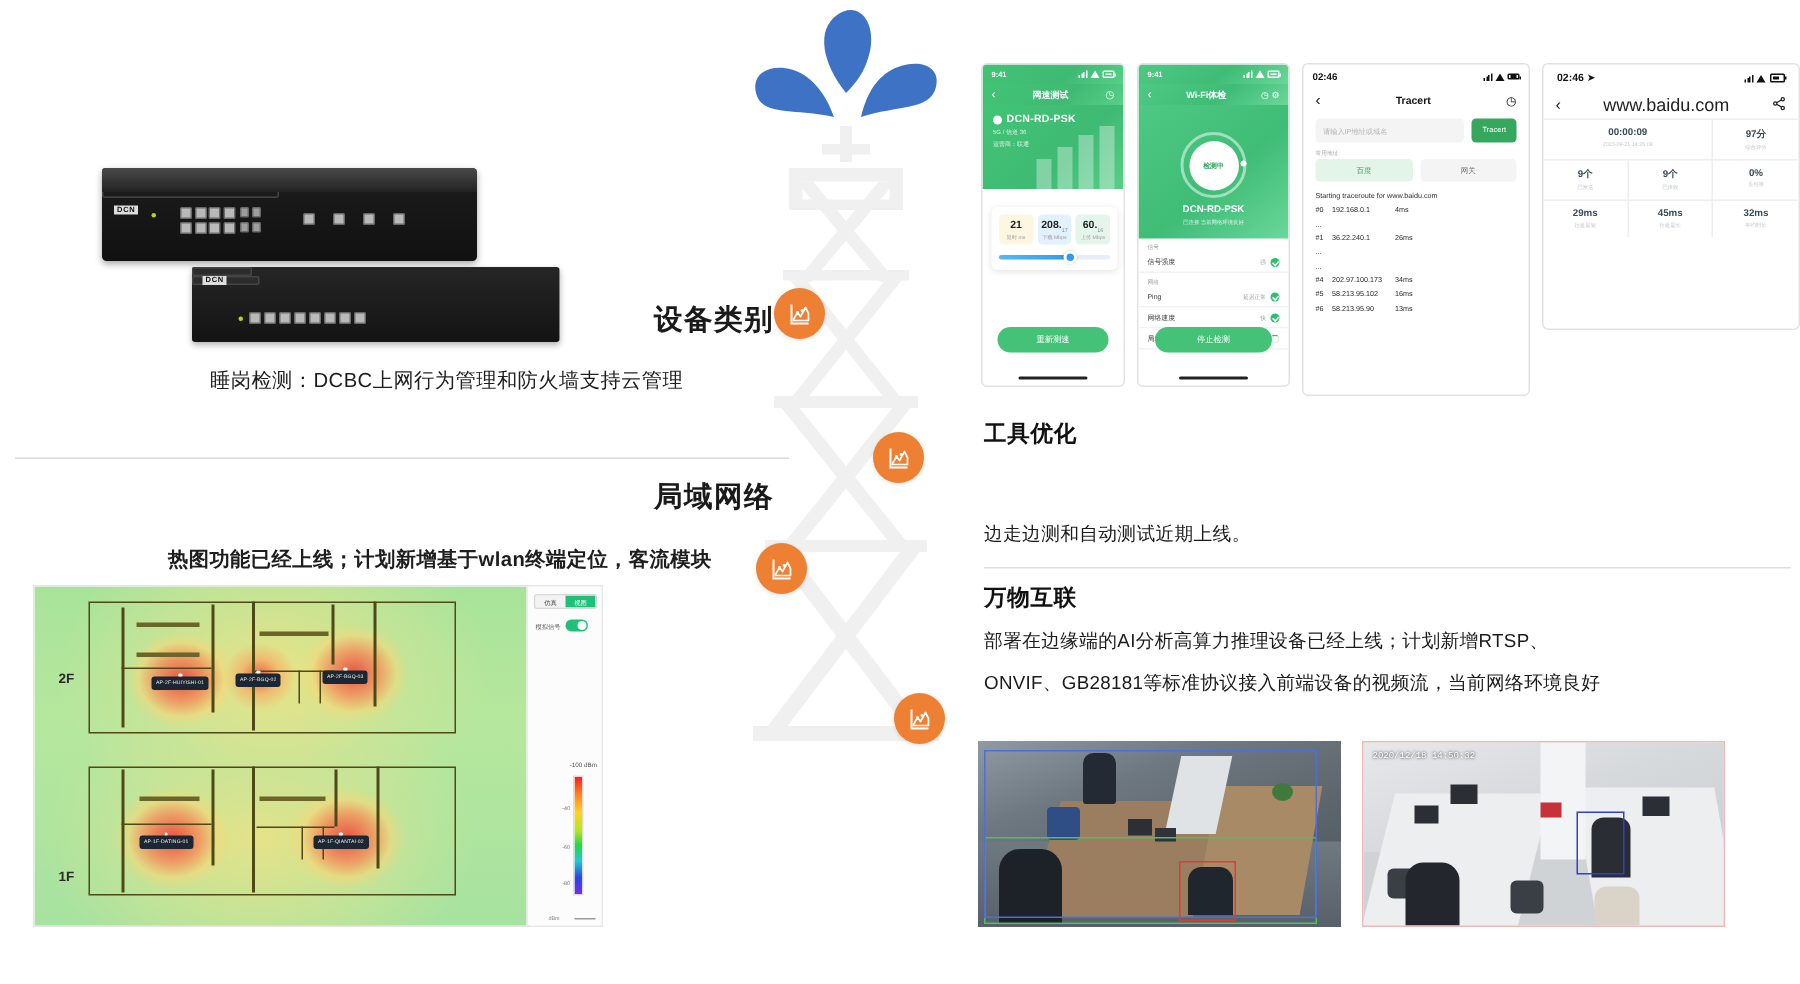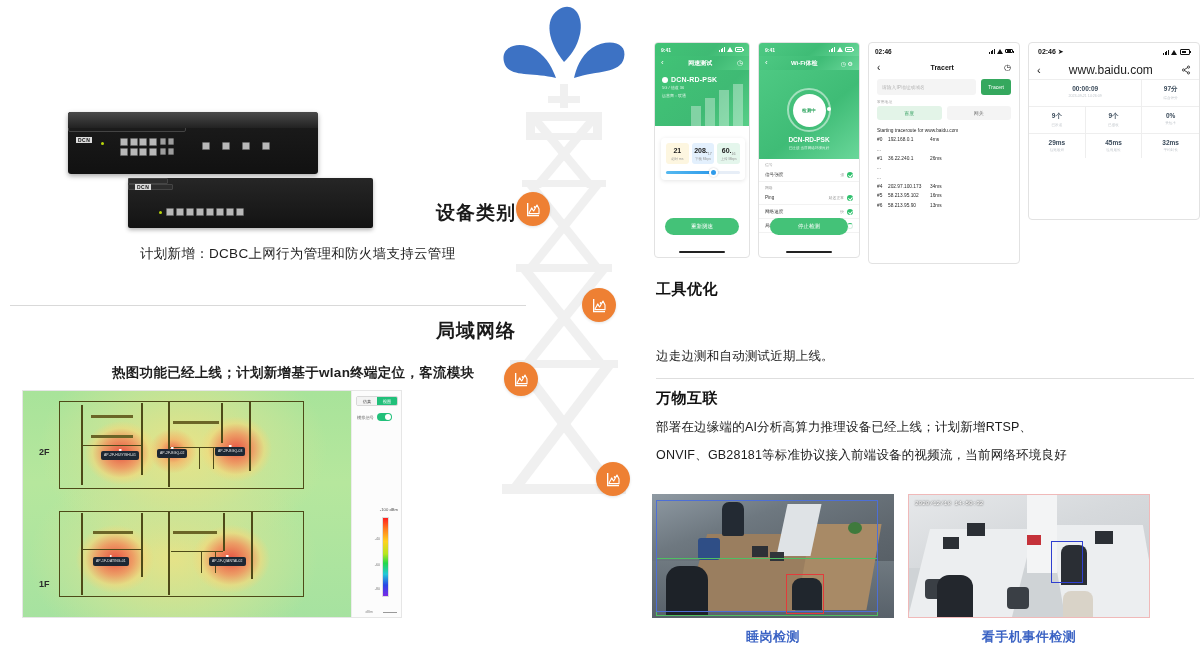--- a/index.html
+++ b/index.html
@@ -258,21 +258,21 @@
           <div class="port"></div>
           <div class="port"></div>
           <div class="port"></div>
       </div>
       <div class="slot" style="left:136px;top:30px;width:40px;"></div>
       <div class="slot" style="left:182px;top:30px;width:45px;"></div>
       <div class="led" style="position:absolute;left:31px;top:33px;"></div>
     </div>
 
     <div class="row-title" style="top:200px;">设备类别</div>
-    <div class="row-sub" style="left:140px;top:245px;">计划新增：DCBC上网行为管理和防火墙支持云管理</div>
+    <div class="row-sub" style="left:140px;top:245px;">睡岗检测：DCBC上网行为管理和防火墙支持云管理</div>
 
     <div class="hr-left" style="top:305px;"></div>
 
     <div class="row-title" style="top:318px;">局域网络</div>
     <div class="row-sub" style="left:112px;top:364px;font-weight:bold;">
       <span>热图功能已经上线；计划新增基于wlan终端定位，客流模块</span>
     </div>
 
     <div class="heatmap">
       <div class="hm-canvas">
@@ -643,35 +643,33 @@
       <div style="position:absolute;left:118px;top:58px;width:14px;height:9px;background:#30343a;"></div>
       <div style="position:absolute;left:46px;top:44px;width:22px;height:22px;background:#2f4e86;border-radius:3px;"></div>
       <div style="position:absolute;left:70px;top:8px;width:22px;height:34px;background:#232a33;border-radius:7px 7px 2px 2px;"></div>
       <div style="position:absolute;left:14px;top:72px;width:42px;height:50px;background:#1d2228;border-radius:14px 14px 0 0;"></div>
       <div style="position:absolute;left:140px;top:84px;width:30px;height:32px;background:#20262d;border-radius:9px 9px 0 0;"></div>
       <div style="position:absolute;left:196px;top:28px;width:14px;height:12px;background:#3f7a3c;border-radius:50%;"></div>
       <div class="bbox" style="left:4px;top:64px;width:222px;height:58px;border-color:#4fbf63;"></div>
       <div class="bbox" style="left:4px;top:6px;width:222px;height:112px;border-color:#4d6fd6;"></div>
       <div class="bbox" style="left:134px;top:80px;width:38px;height:40px;border-color:#e23b3b;"></div>
     </div>
-    <div class="cam-cap" style="left:6px;top:628px;width:242px;">睡岗检测</div>
 
     <div class="cam" style="left:262px;top:494px;width:242px;height:124px;background:linear-gradient(160deg,#e6e8ea 0%,#d6d9dc 40%,#c6cace 100%);border:1px solid #f0b9b9;">
       <div style="position:absolute;left:0;bottom:0;width:100%;height:40%;background:#cfd3d6;"></div>
       <div style="position:absolute;left:10px;top:34px;width:104px;height:88px;background:#eceef0;transform:skewX(-14deg);"></div>
       <div style="position:absolute;left:148px;top:30px;width:94px;height:92px;background:#eceef0;transform:skewX(10deg);"></div>
       <div style="position:absolute;left:118px;top:0;width:30px;height:78px;background:#f3f4f5;"></div>
       <div style="position:absolute;left:58px;top:28px;width:18px;height:13px;background:#2b2f35;"></div>
       <div style="position:absolute;left:34px;top:42px;width:16px;height:12px;background:#2b2f35;"></div>
       <div style="position:absolute;left:186px;top:36px;width:18px;height:13px;background:#2b2f35;"></div>
       <div style="position:absolute;left:16px;top:84px;width:20px;height:20px;background:#3a3f45;border-radius:4px;"></div>
       <div style="position:absolute;left:98px;top:92px;width:22px;height:22px;background:#3a3f45;border-radius:4px;"></div>
       <div style="position:absolute;left:28px;top:80px;width:36px;height:42px;background:#23272d;border-radius:12px 12px 0 0;"></div>
       <div style="position:absolute;left:152px;top:50px;width:26px;height:40px;background:#2a2e34;border-radius:8px 8px 0 0;"></div>
       <div style="position:absolute;left:154px;top:96px;width:30px;height:26px;background:#d9d3c8;border-radius:8px 8px 0 0;"></div>
       <div style="position:absolute;left:118px;top:40px;width:14px;height:10px;background:#c5323a;"></div>
       <div class="bbox" style="left:142px;top:46px;width:32px;height:42px;border-color:#2f3fd0;border-width:1.4px;"></div>
       <div style="position:absolute;left:6px;top:5px;font-size:6px;color:#fff;font-family:'Liberation Mono',monospace;text-shadow:0 0 2px #000;">2020/12/18 14:50:32</div>
     </div>
-    <div class="cam-cap" style="left:262px;top:628px;width:242px;">看手机事件检测</div>
 
   </div>
 </div>
 
 </body></html>

